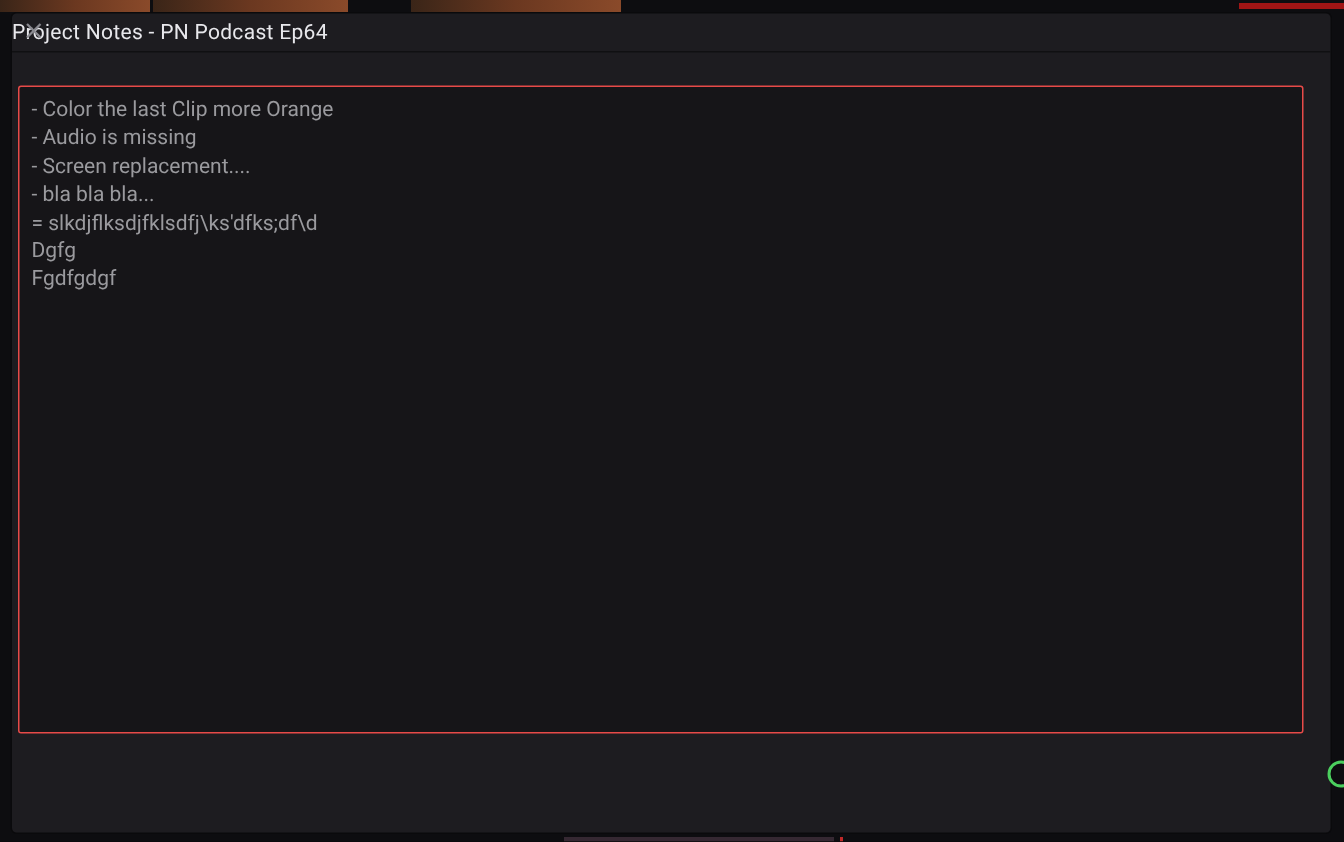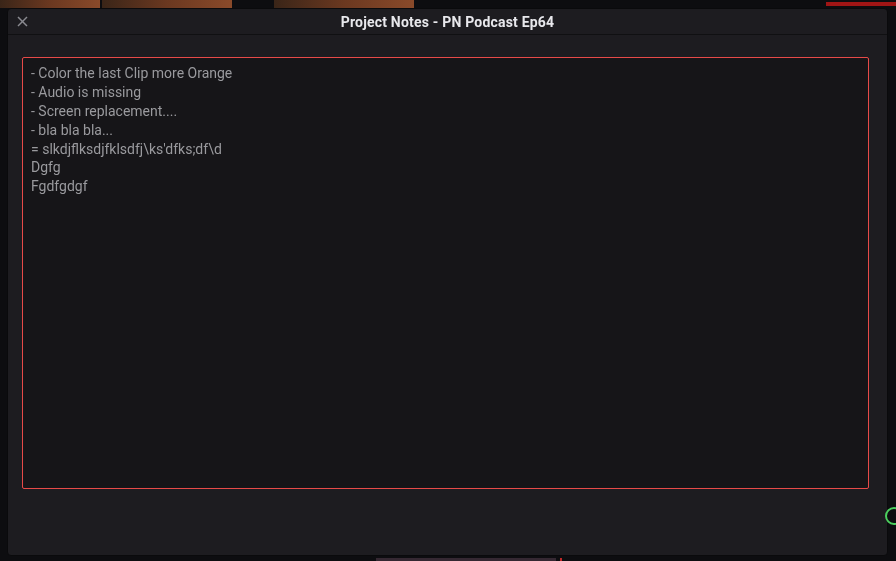--- a/index.html
+++ b/index.html
@@ -86,30 +86,30 @@
       align-items: center;
       justify-content: center;
       cursor: pointer;
       color: #8a8a90;
       font-size: 14px;
       line-height: 1;
     }
     
     .title {
       flex: 1;
-      text-align: center;
+      text-align: left;
       color: #e8e8ec;
       font-size: 14px;
-      font-weight: 700;
+      font-weight: 400;
       letter-spacing: 0.2px;
     }
     
     .content-area {
       flex: 1;
-      padding: 22px 18px 10px 14px;
+      padding: 22px 18px 10px 4px;
       display: flex;
       flex-direction: column;
     }
     
     .notes-field {
       width: 100%;
       height: 432px;
       background: #161518;
       border: 1px solid #e74a48;
       border-radius: 2px;

